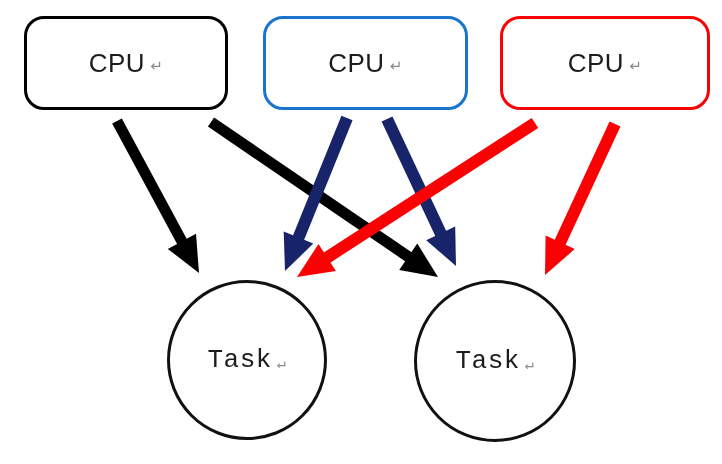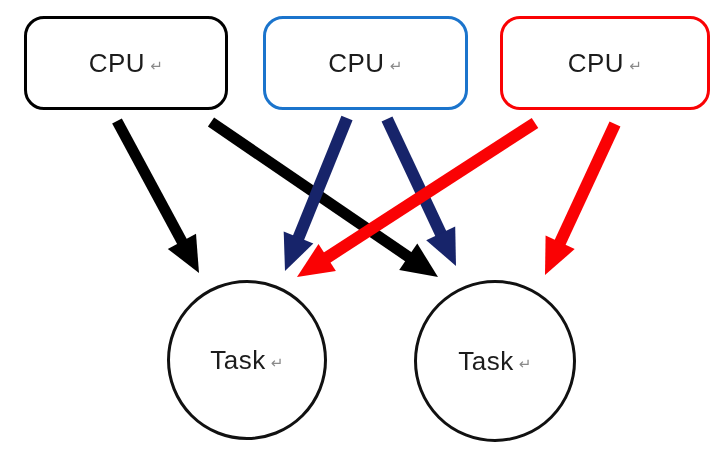--- a/index.html
+++ b/index.html
@@ -43,20 +43,21 @@
   }
   .node.rounded-rect {
     border-style: solid;
     border-width: 3px;
     border-radius: 20px;
   }
   .node.circle {
     border-style: solid;
     border-width: 3px;
     border-radius: 50%;
+    font-family: Liberation Mono, monospace;
   }
   .mark {
     color: #8a8a8a;
     font-size: 15px;
     margin-left: 5px;
     position: relative;
     top: 3px;
   }
 </style>
 </head>

